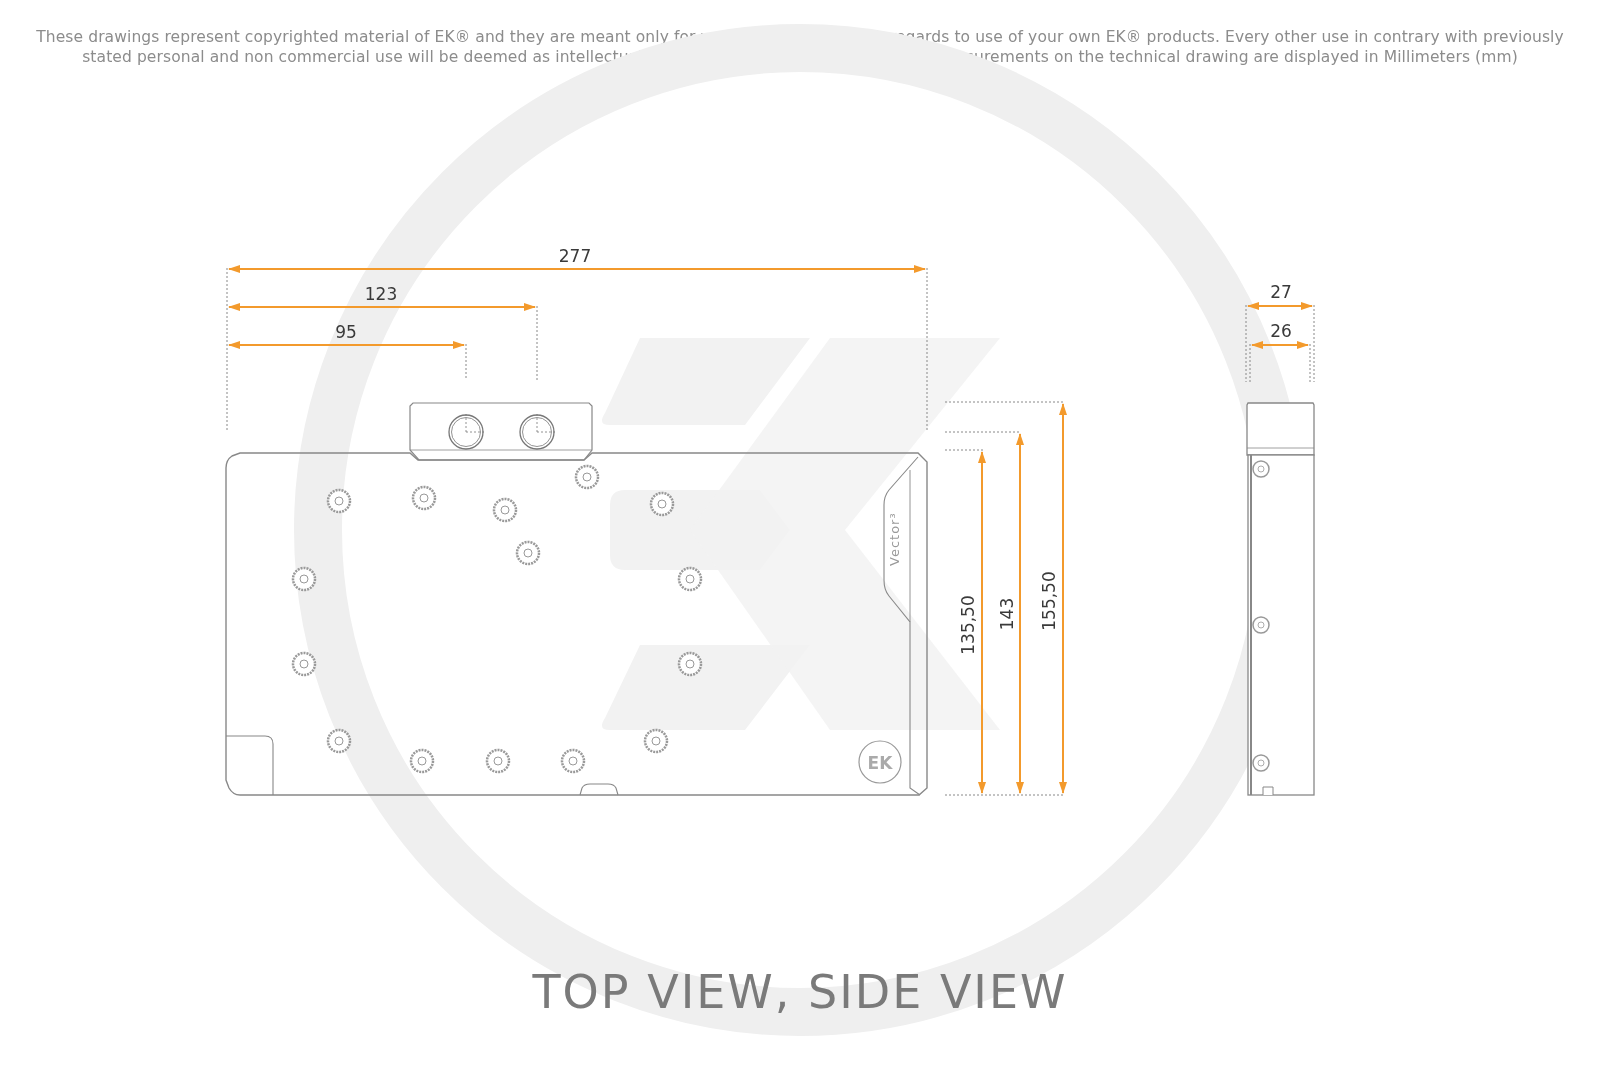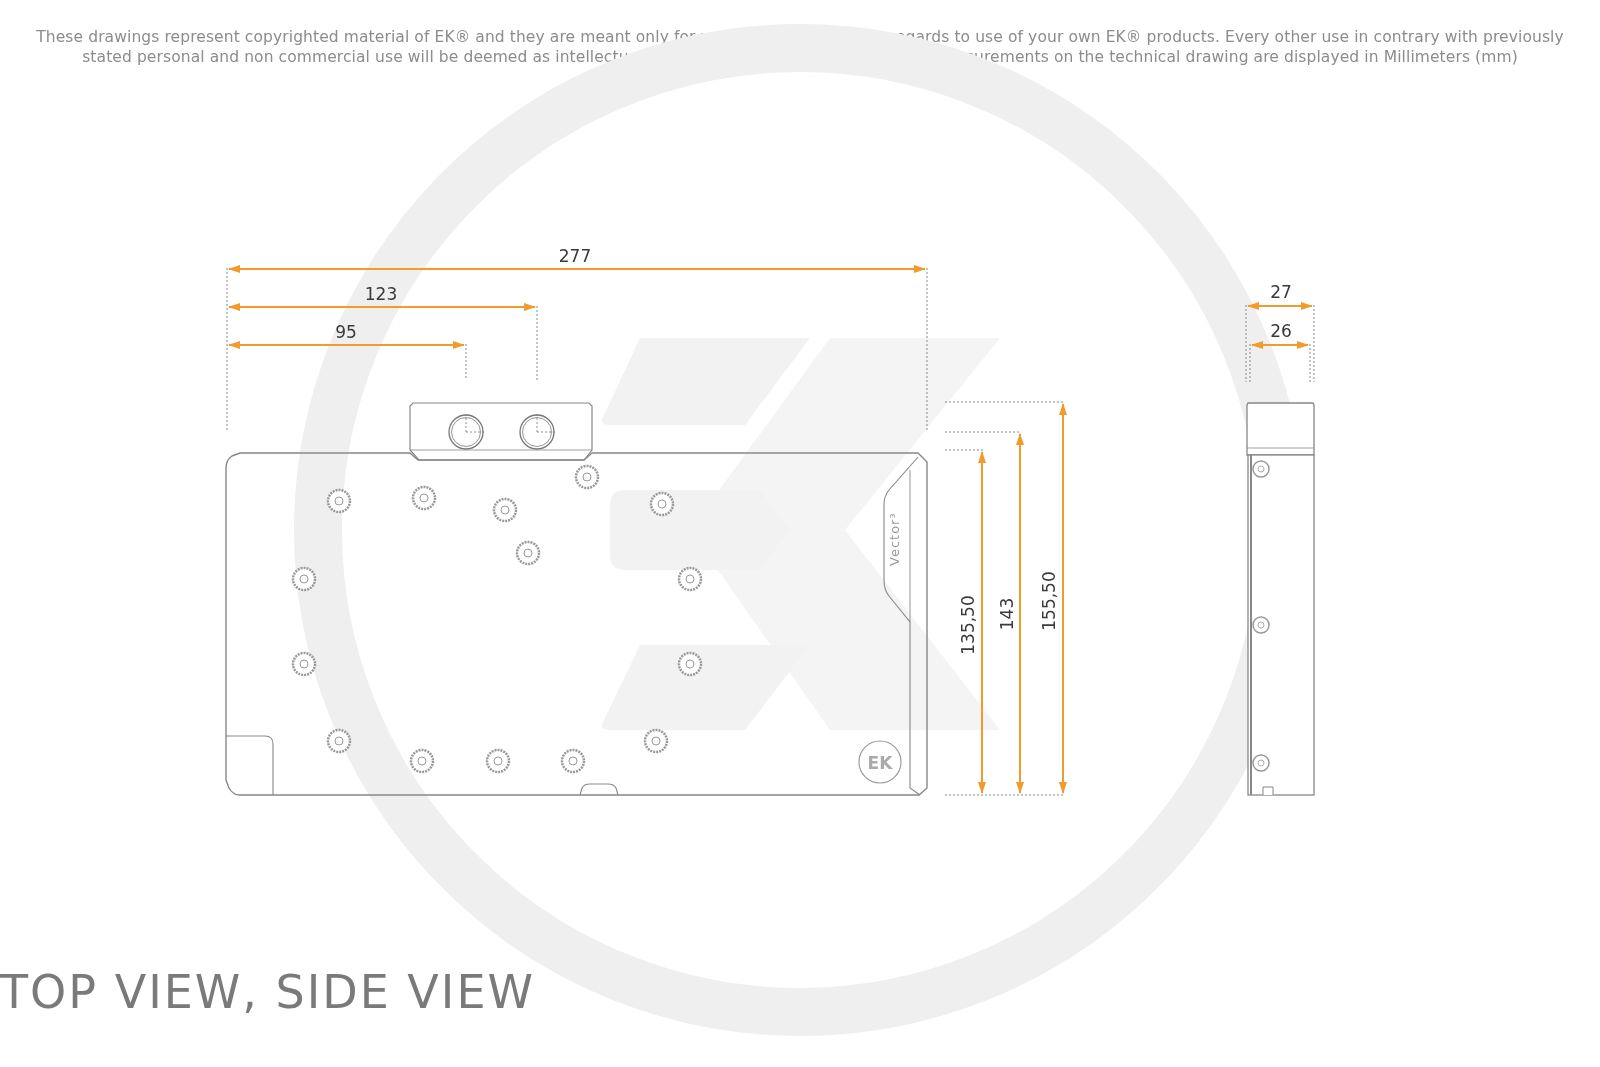--- a/index.html
+++ b/index.html
@@ -3,21 +3,21 @@
 <meta charset="utf-8">
 <style>
   html, body { margin: 0; padding: 0; background: #ffffff; }
   body { width: 1600px; height: 1067px; position: relative; overflow: hidden;
          font-family: "DejaVu Sans", sans-serif; }
   .disclaimer { position: absolute; left: 0; top: 27px; width: 1600px; text-align: center;
                 color: #8c8c8c; font-size: 15.5px; line-height: 20px; letter-spacing: 0.1px; }
   .disclaimer div { white-space: nowrap; }
   svg.drawing { position: absolute; left: 0; top: 0; }
   .dim-label { font-family: "DejaVu Sans", sans-serif; font-size: 17px; fill: #3a3a3a; }
-  .caption { position: absolute; left: 0; top: 965px; width: 1600px; 
+  .caption { position: absolute; left: 0; top: 965px; width: 1600px; text-align: center;
              color: #7a7a7a; font-size: 46px; letter-spacing: 2px; font-weight: normal; }
 </style>
 </head>
 <body>
 
 <div class="disclaimer">
   <div>These drawings represent copyrighted material of EK® and they are meant only for your personal use, with regards to use of  your own EK® products. Every other use in contrary with previously</div>
   <div>stated personal and non commercial use will be deemed as intellectual property rights infringement.All the measurements on the technical drawing are displayed in Millimeters (mm)</div>
 </div>
 

